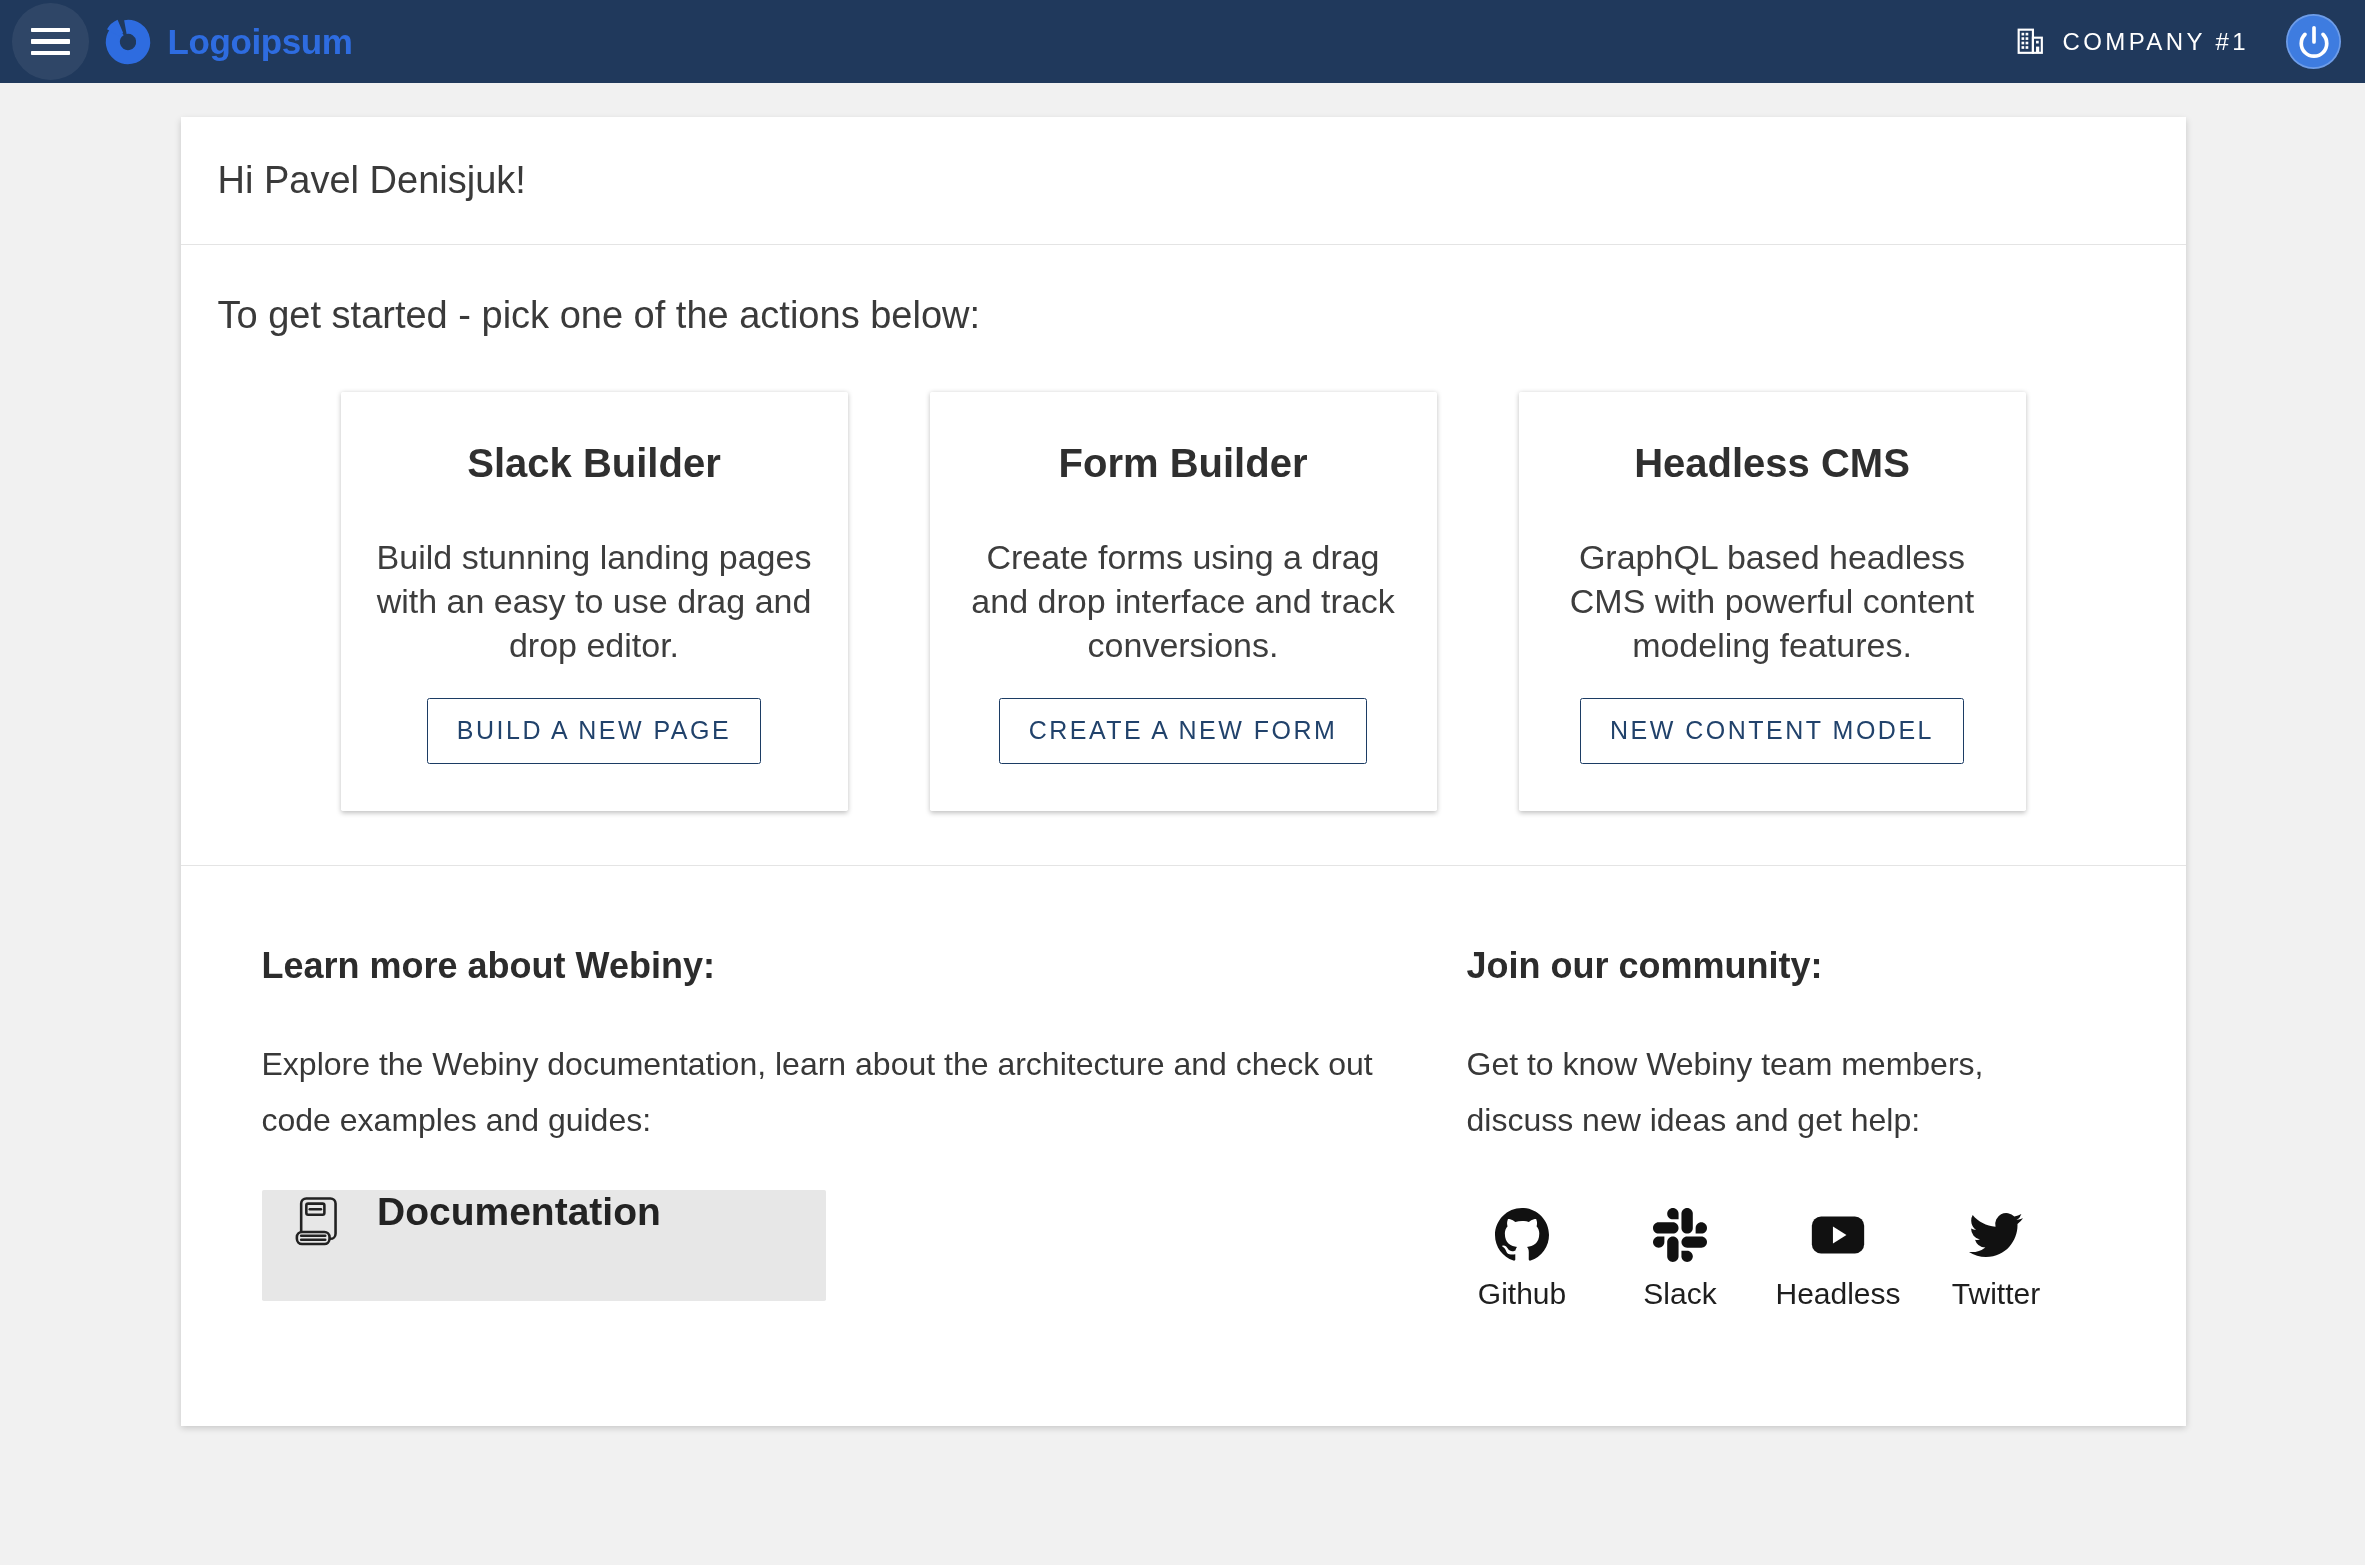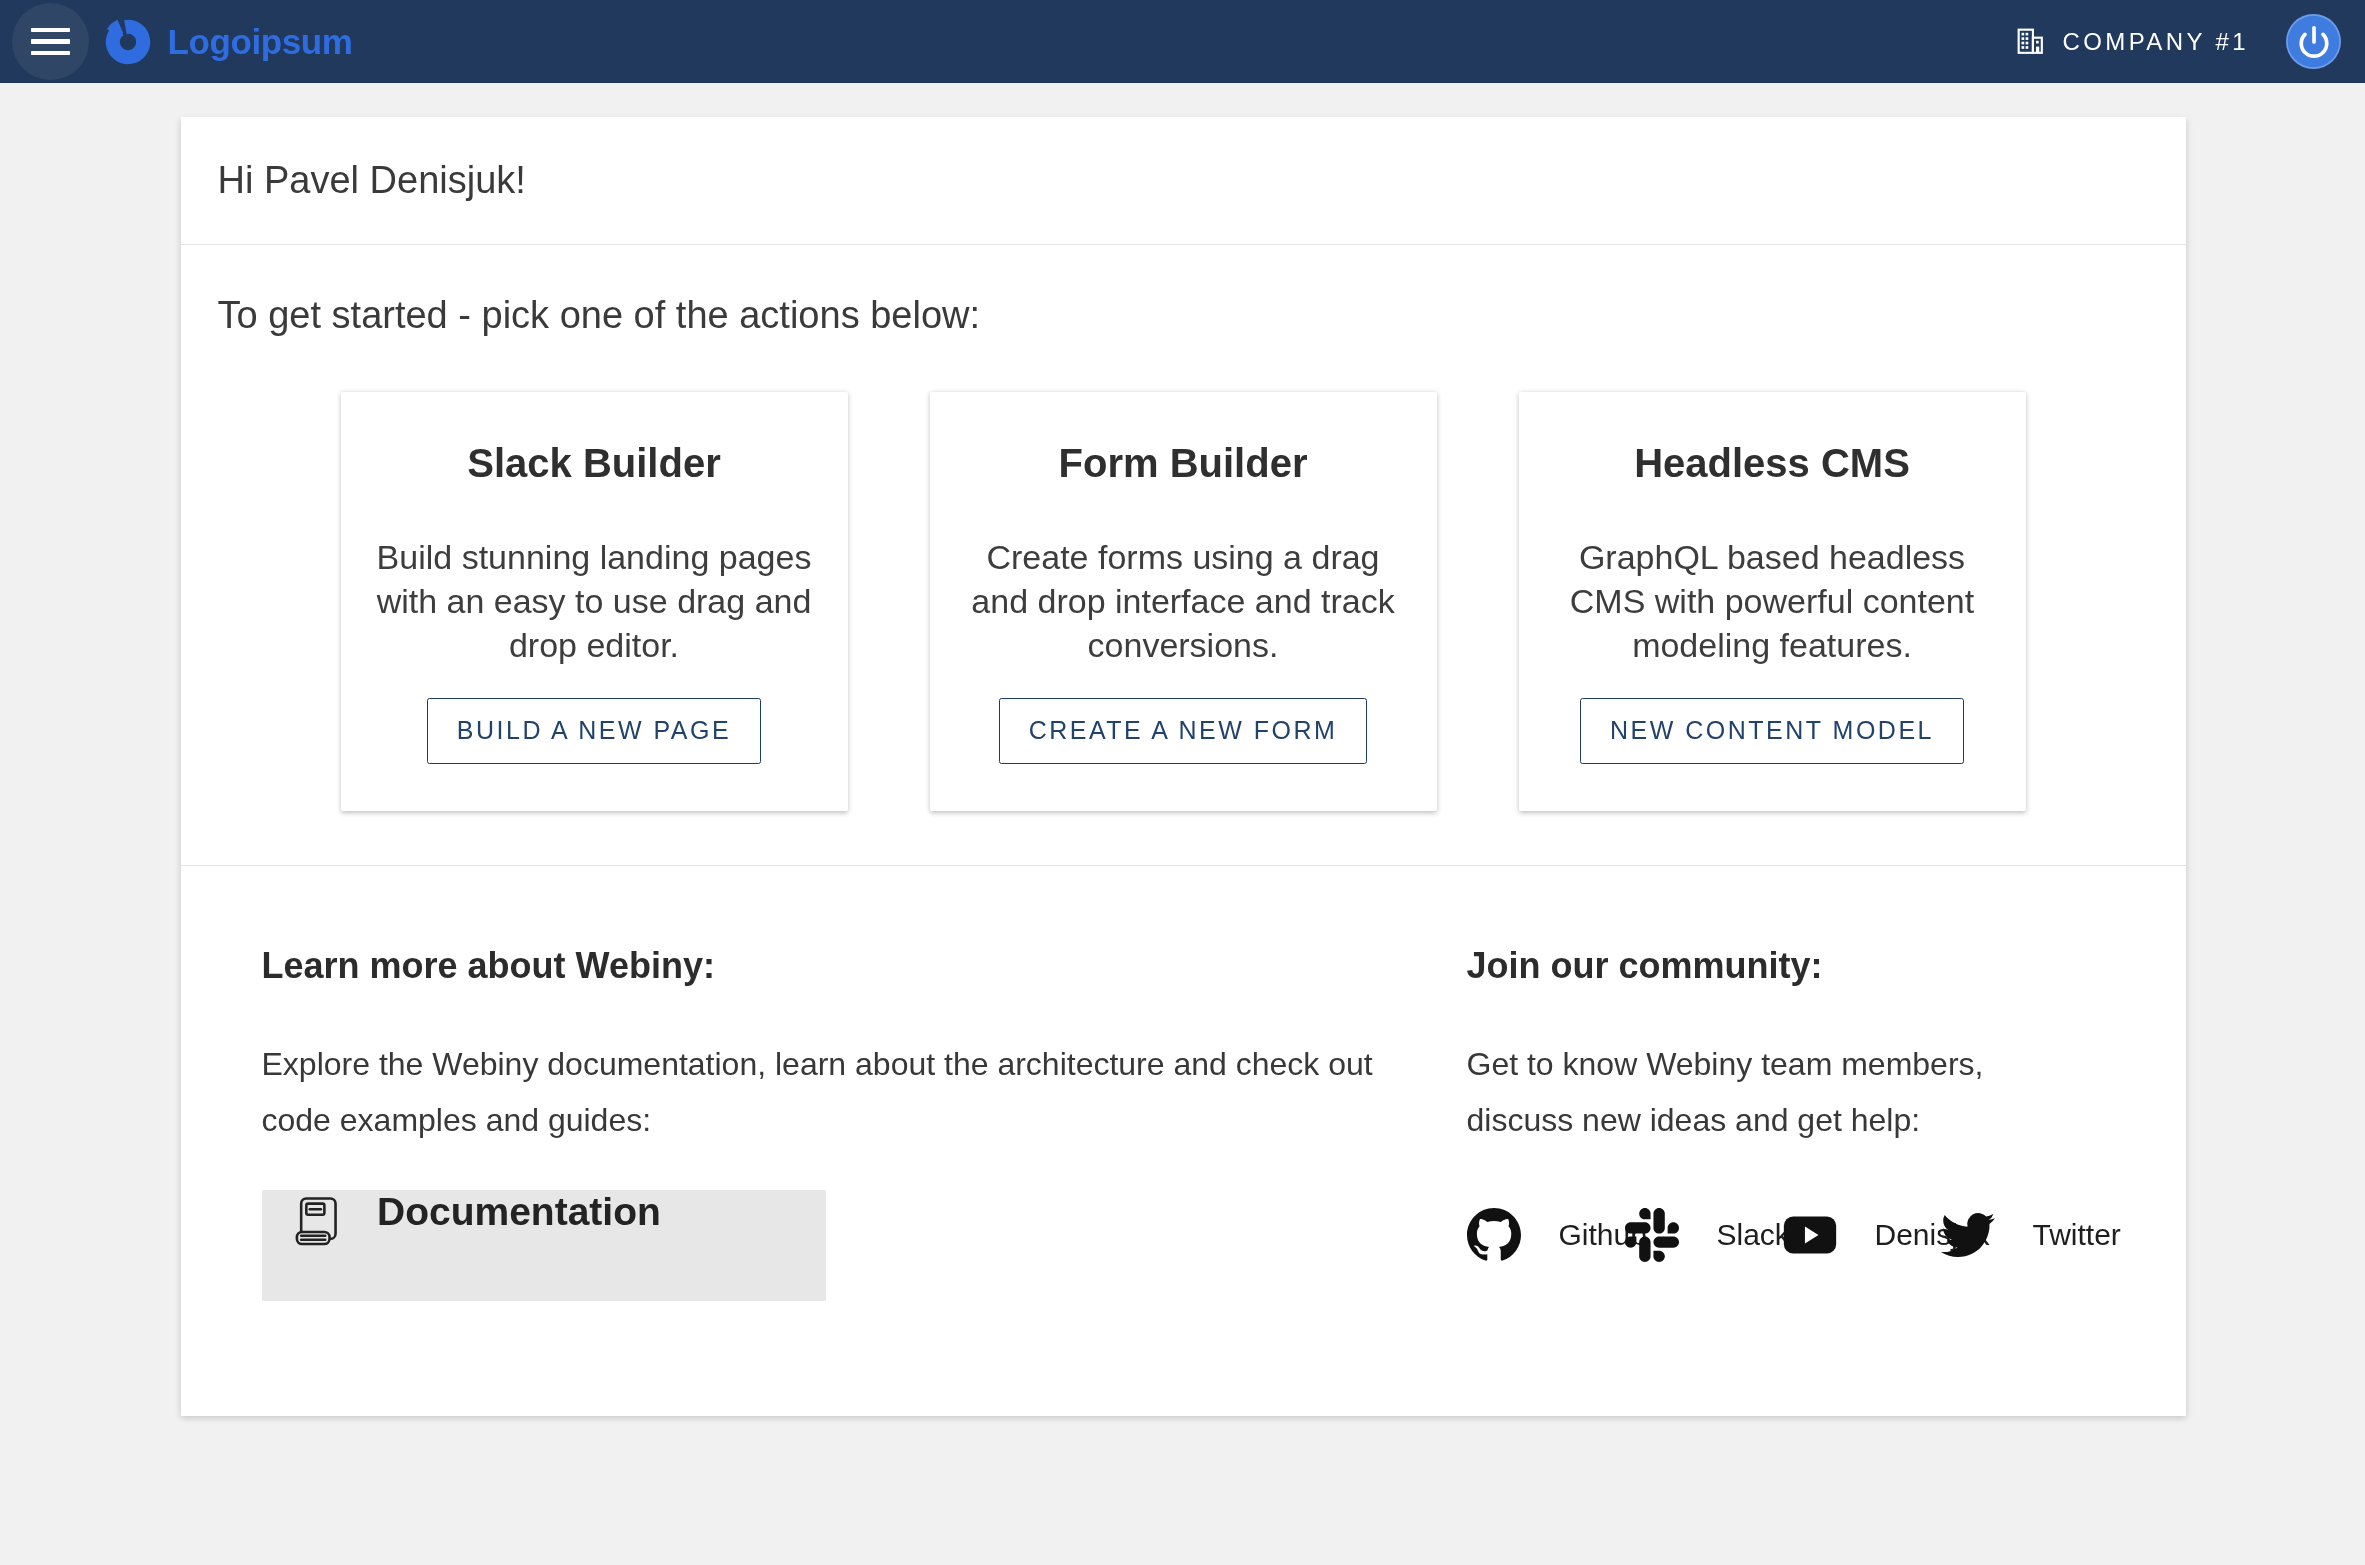--- a/index.html
+++ b/index.html
@@ -88,22 +88,22 @@
     margin-top:42px; width:564px; height:111px;
     background:#e7e7e7; border-radius:1.7px;
     display:flex; align-items:flex-start; gap:32px;
     padding:0 28.5px; cursor:pointer;
   }
   .doc-tile svg { width:55px; height:65px; }
   .doc-label { font-size:39px; font-weight:700; color:#232323; }
 
   .social-row { margin-top:59px; display:flex; gap:47px; }
   .social {
-    width:111px; display:flex; flex-direction:row;
-    align-items:center; gap:38px; cursor:pointer;
+    width:111px; display:flex; flex-direction:column;
+    align-items:center; gap:15px; cursor:pointer;
   }
   .social .ibox { height:55px; display:flex; align-items:center; justify-content:center; }
   .social svg { height:54px; width:54px; }
   .social-label { font-size:30px; color:#1e1e1e; }
 </style>
 </head>
 <body>
 
 <div class="root">
 
@@ -241,21 +241,21 @@
             <span class="social-label">Slack</span>
           </div>
 
           <div class="social yt">
             <div class="ibox">
               <svg viewBox="0 0 64 46">
                 <rect x="1" y="1" width="62" height="44" rx="11" fill="#111111"></rect>
                 <path d="M26 13l16 10-16 10z" fill="#ffffff"></path>
               </svg>
             </div>
-            <span class="social-label">Denisjuk</span>
+            <span class="social-label">Headless</span>
           </div>
 
           <div class="social">
             <div class="ibox">
               <svg viewBox="0 0 24 24" fill="#111111">
                 <path d="M23.953 4.57a10 10 0 0 1-2.825.775 4.958 4.958 0 0 0 2.163-2.723c-.951.555-2.005.959-3.127 1.184a4.92 4.92 0 0 0-8.384 4.482C7.69 8.095 4.067 6.13 1.64 3.162a4.822 4.822 0 0 0-.666 2.475c0 1.71.87 3.213 2.188 4.096a4.904 4.904 0 0 1-2.228-.616v.06a4.923 4.923 0 0 0 3.946 4.827 4.996 4.996 0 0 1-2.212.085 4.936 4.936 0 0 0 4.604 3.417 9.867 9.867 0 0 1-6.102 2.105c-.39 0-.779-.023-1.17-.067a13.995 13.995 0 0 0 7.557 2.209c9.053 0 13.998-7.496 13.998-13.985 0-.21 0-.42-.015-.63A9.935 9.935 0 0 0 24 4.59z"></path>
               </svg>
             </div>
             <span class="social-label">Twitter</span>
           </div>

